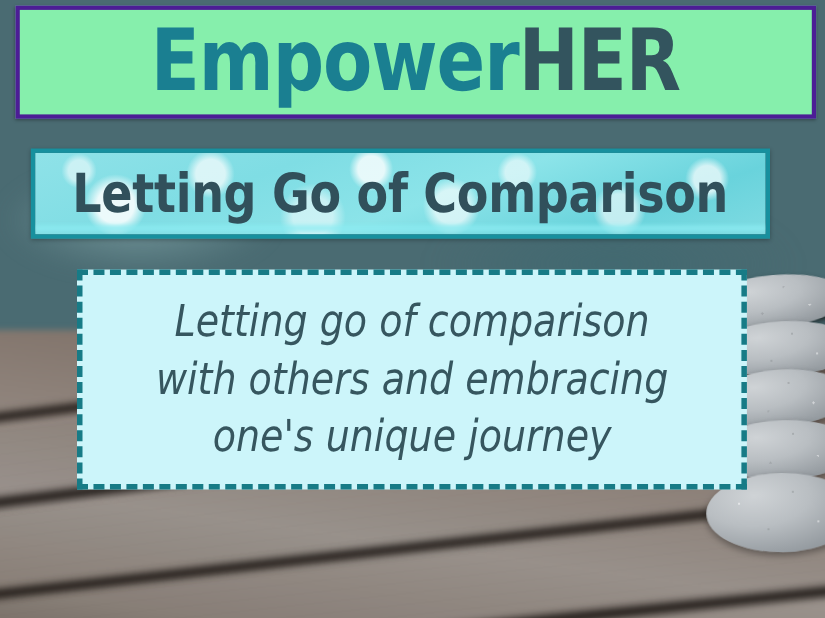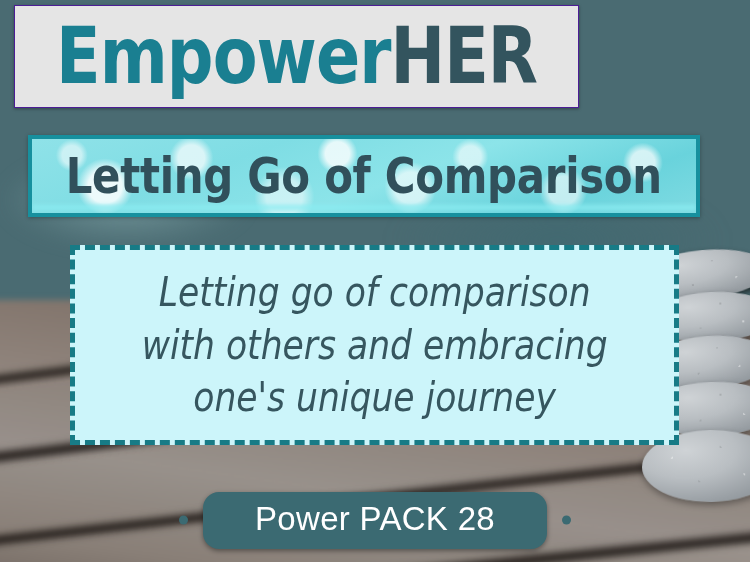--- a/index.html
+++ b/index.html
@@ -103,25 +103,25 @@
       radial-gradient(circle at 57% 24%, rgba(0,0,0,.12) 0 1px, rgba(0,0,0,0) 1px),
       radial-gradient(circle at 74% 62%, rgba(255,255,255,.45) 0 1px, rgba(0,0,0,0) 1px),
       radial-gradient(circle at 41% 71%, rgba(0,0,0,.1) 0 1px, rgba(0,0,0,0) 1px);
   }
 
   
   .title-banner {
     position: absolute;
     left: 14px;
     top: 5px;
-    width: 565px;
+    width: 728px;
     height: 103px;
     box-sizing: border-box;
-    background: #e5e5e5;
-    border: 1px solid #4c1d95;
+    background: #86efac;
+    border: 4px solid #4c1d95;
     display: flex;
     align-items: center;
     justify-content: center;
     box-shadow: 0 1px 3px rgba(0,0,0,.35);
   }
   .title-text {
     font-family: "DejaVu Sans Condensed", "Liberation Sans Narrow", "Liberation Sans", sans-serif;
     font-weight: bold;
     font-size: 78px;
     line-height: .95;
@@ -294,21 +294,14 @@
   </div>
 
   <div class="quote-box">
     <div class="quote-text">
       <span>Letting go of comparison</span>
       <span>with others and embracing</span>
       <span>one's unique journey</span>
     </div>
   </div>
 
-  <div class="badge-wrap">
-    <div class="badge">
-      <span class="badge-knob left"></span>
-      <span class="badge-knob right"></span>
-      <span class="badge-label">Power PACK 28</span>
-    </div>
-  </div>
 
 </div>
 
 </body></html>

